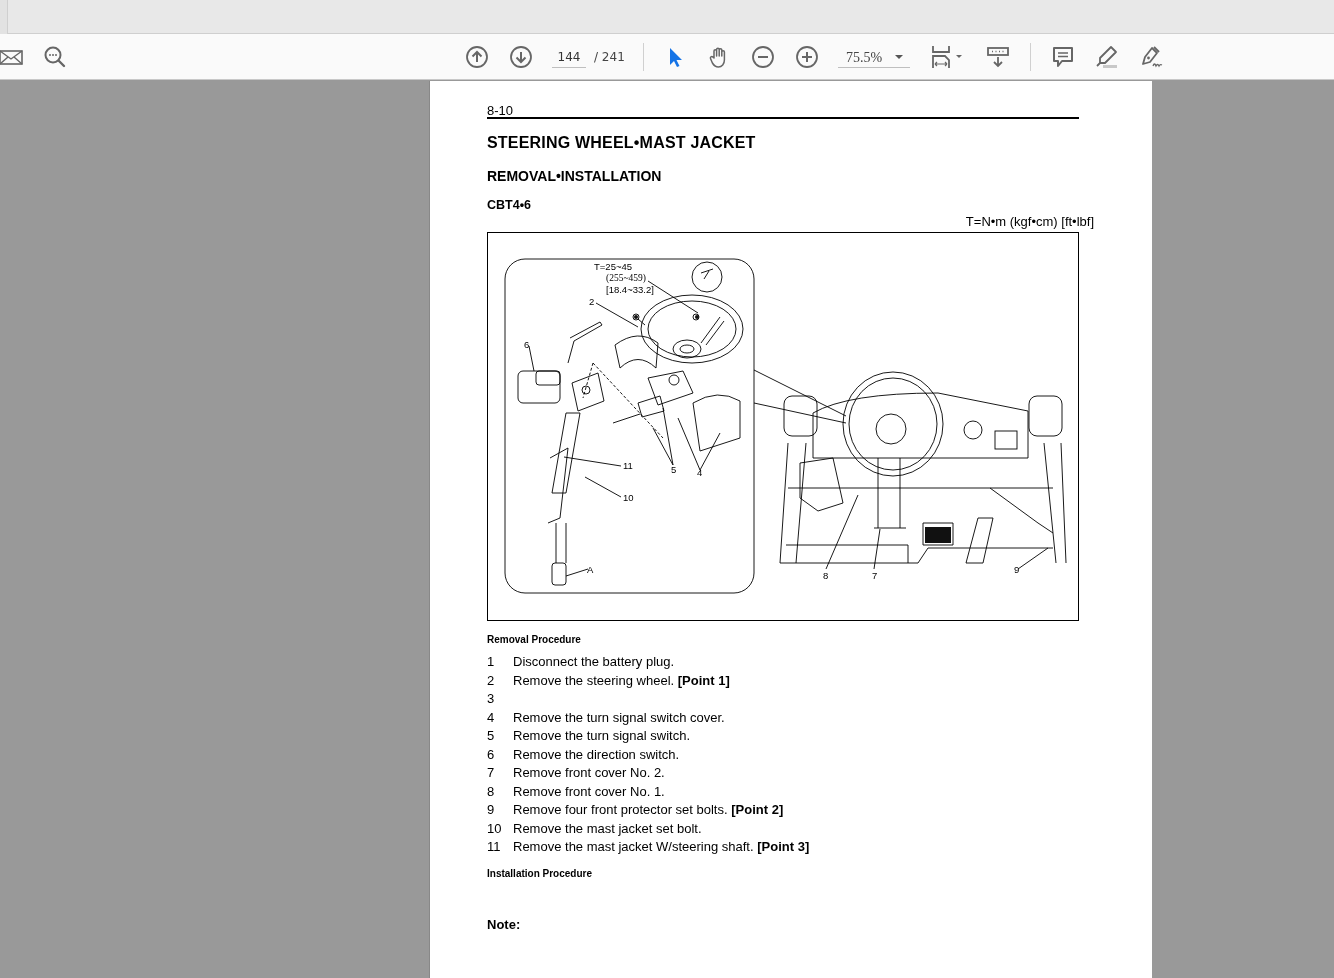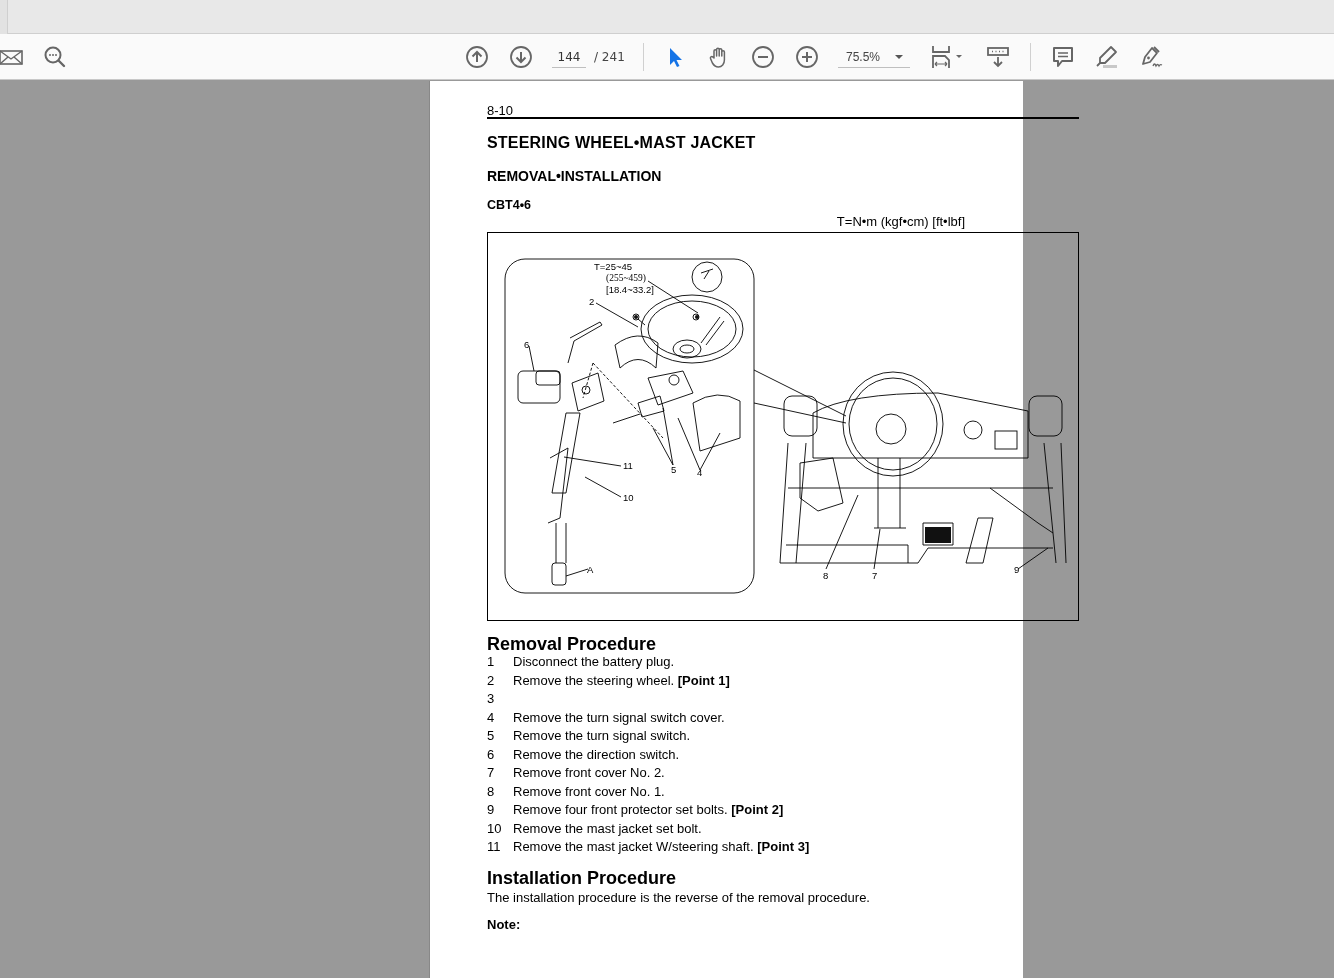--- a/index.html
+++ b/index.html
@@ -11,36 +11,36 @@
   .tab .tab-title { position: absolute; left: 26px; top: 9px; font-size: 13px; color: #333; font-family: "DejaVu Sans", sans-serif; letter-spacing: -0.2px; }
   .tab .tab-close { position: absolute; left: 162px; top: 8px; font-size: 13px; color: #555; font-weight: bold; cursor: pointer; }
 
   .toolbar { position: absolute; left: 0; top: 34px; width: 1334px; height: 46px; background: #fafafa; border-bottom: 1px solid #c8c8c8; }
   .tb-icon { position: absolute; top: 10px; width: 26px; height: 26px; display: flex; align-items: center; justify-content: center; cursor: pointer; }
   .tb-icon svg { width: 24px; height: 24px; }
   .tb-sep { position: absolute; top: 9px; width: 1px; height: 28px; background: #d0d0d0; }
   .page-input { position: absolute; left: 552px; top: 12px; width: 34px; height: 22px; border: none; border-bottom: 1px solid #bfbfbf; background: transparent; font-size: 12px; text-align: center; color: #333; font-family: "DejaVu Sans", sans-serif; }
   .page-total { position: absolute; left: 594px; top: 16px; font-size: 12px; color: #444; font-family: "DejaVu Sans", sans-serif; text-align: center; }
   .zoom-field { position: absolute; left: 838px; top: 12px; width: 72px; height: 22px; border-bottom: 1px solid #bfbfbf; cursor: pointer; }
-  .zoom-field .zoom-value { position: absolute; left: 8px; top: 4px; font-size: 12px; color: #444; font-family: Liberation Sans, sans-serif; }
+  .zoom-field .zoom-value { position: absolute; left: 8px; top: 4px; font-size: 14px; color: #444; font-family: Liberation Serif, serif; }
   .zoom-field .zoom-caret { position: absolute; left: 57px; top: 9px; width: 0; height: 0; border-left: 4px solid transparent; border-right: 4px solid transparent; border-top: 4px solid #555; }
 
   .viewer { position: absolute; left: 0; top: 81px; width: 1334px; height: 897px; background: #999999; }
-  .page { position: absolute; left: 429px; top: 0; width: 594px; height: 897px; background: #ffffff; border-left: 1px solid #888; }
+  .page { position: absolute; left: 429px; top: 0; width: 723px; height: 897px; background: #ffffff; border-left: 1px solid #888; }
   .pg { position: absolute; color: #000; }
   .page-num { left: 57px; top: 22px; font-size: 13px; }
   .header-rule { left: 57px; top: 36px; width: 592px; height: 2px; background: #000; }
   .title { left: 57px; top: 53px; font-size: 16px; font-weight: bold; letter-spacing: 0.2px; }
   .subtitle { left: 57px; top: 87px; font-size: 14px; font-weight: bold; }
   .model { left: 57px; top: 117px; font-size: 12.5px; font-weight: bold; }
   .torque-legend { right: 58px; top: 133px; font-size: 13px; }
   .figure { left: 57px; top: 151px; width: 592px; height: 389px; border: 1px solid #000; }
   .fig-svg { position: absolute; left: 0; top: 0; }
   .callout { position: absolute; font-size: 9.5px; color: #000; font-family: "Liberation Sans", sans-serif; }
-  .section-head { left: 57px; font-size: 18px; font-weight: bold; }
+  .section-head { left: 57px; font-size: 10px; font-weight: bold; }
   .steps { position: absolute; left: 57px; top: 573px; width: 600px; }
   .step { position: relative; height: 18.5px; font-size: 13px; }
   .step .num { position: absolute; left: 0; top: 0; }
   .step .txt { position: absolute; left: 26px; top: 0; white-space: nowrap; }
   .step .pt { font-weight: bold; }
   .body-text { left: 57px; font-size: 13px; }
   .note-label { left: 57px; top: 836px; font-size: 13px; font-weight: bold; }
   .note-text { left: 57px; top: 851px; font-size: 13px; font-weight: bold; }
 </style>
 </head>
@@ -303,16 +303,15 @@
           <span class="num">10</span>
           <span class="txt"><span>Remove the mast jacket set bolt.</span></span>
         </div>
       <div class="step">
           <span class="num">11</span>
           <span class="txt"><span>Remove the mast jacket W/steering shaft.</span> <span class="pt">[Point 3]</span></span>
         </div>
     </div>
 
     <div class="pg section-head" style="top:787px;">Installation Procedure</div>
-    <div class="pg body-text" style="top:809px;">The installation procedure is the reverse of the removal procedure.</div>
     <div class="pg note-label">Note:</div>
   </div>
 </div>
 
 </body></html>

